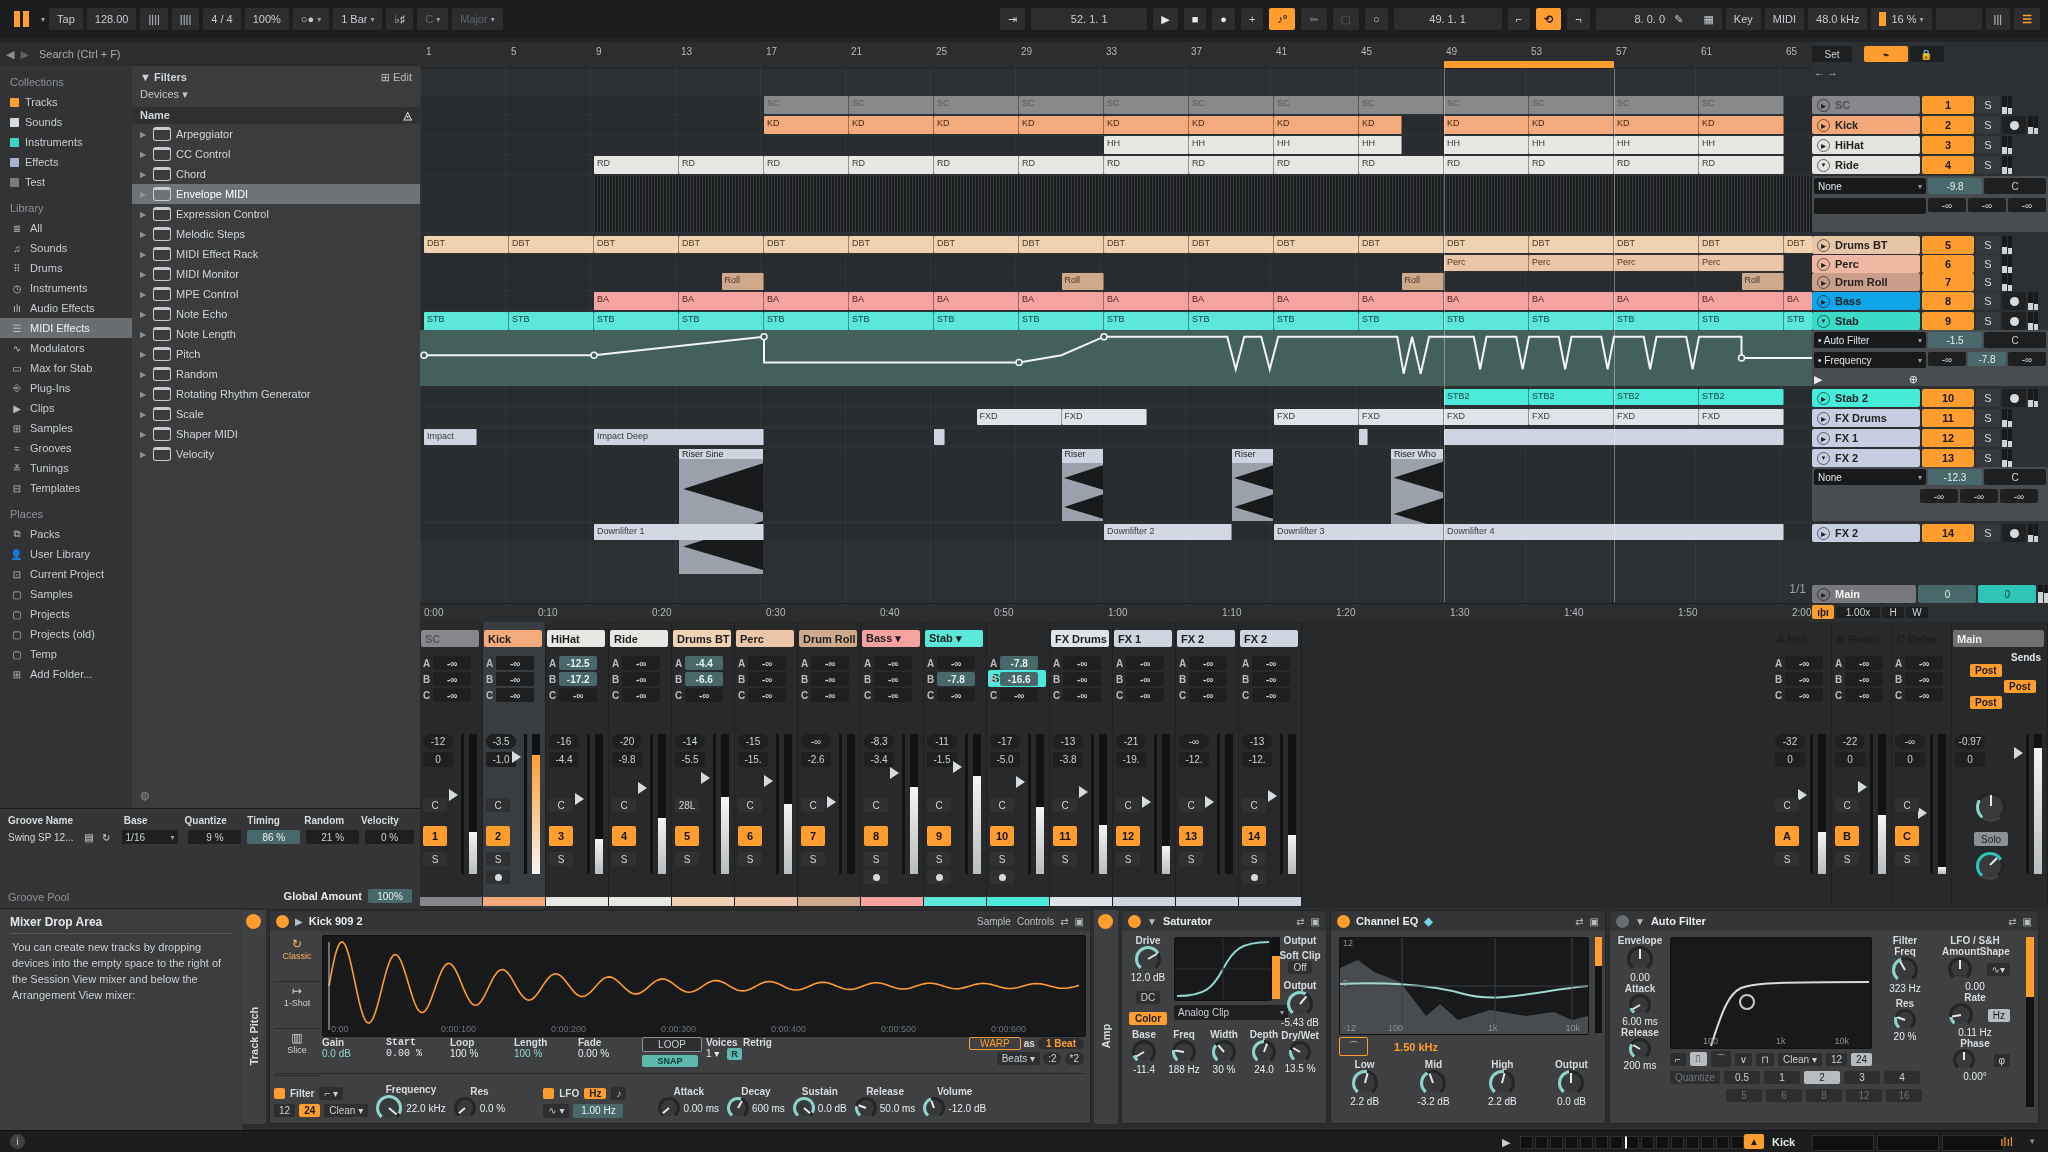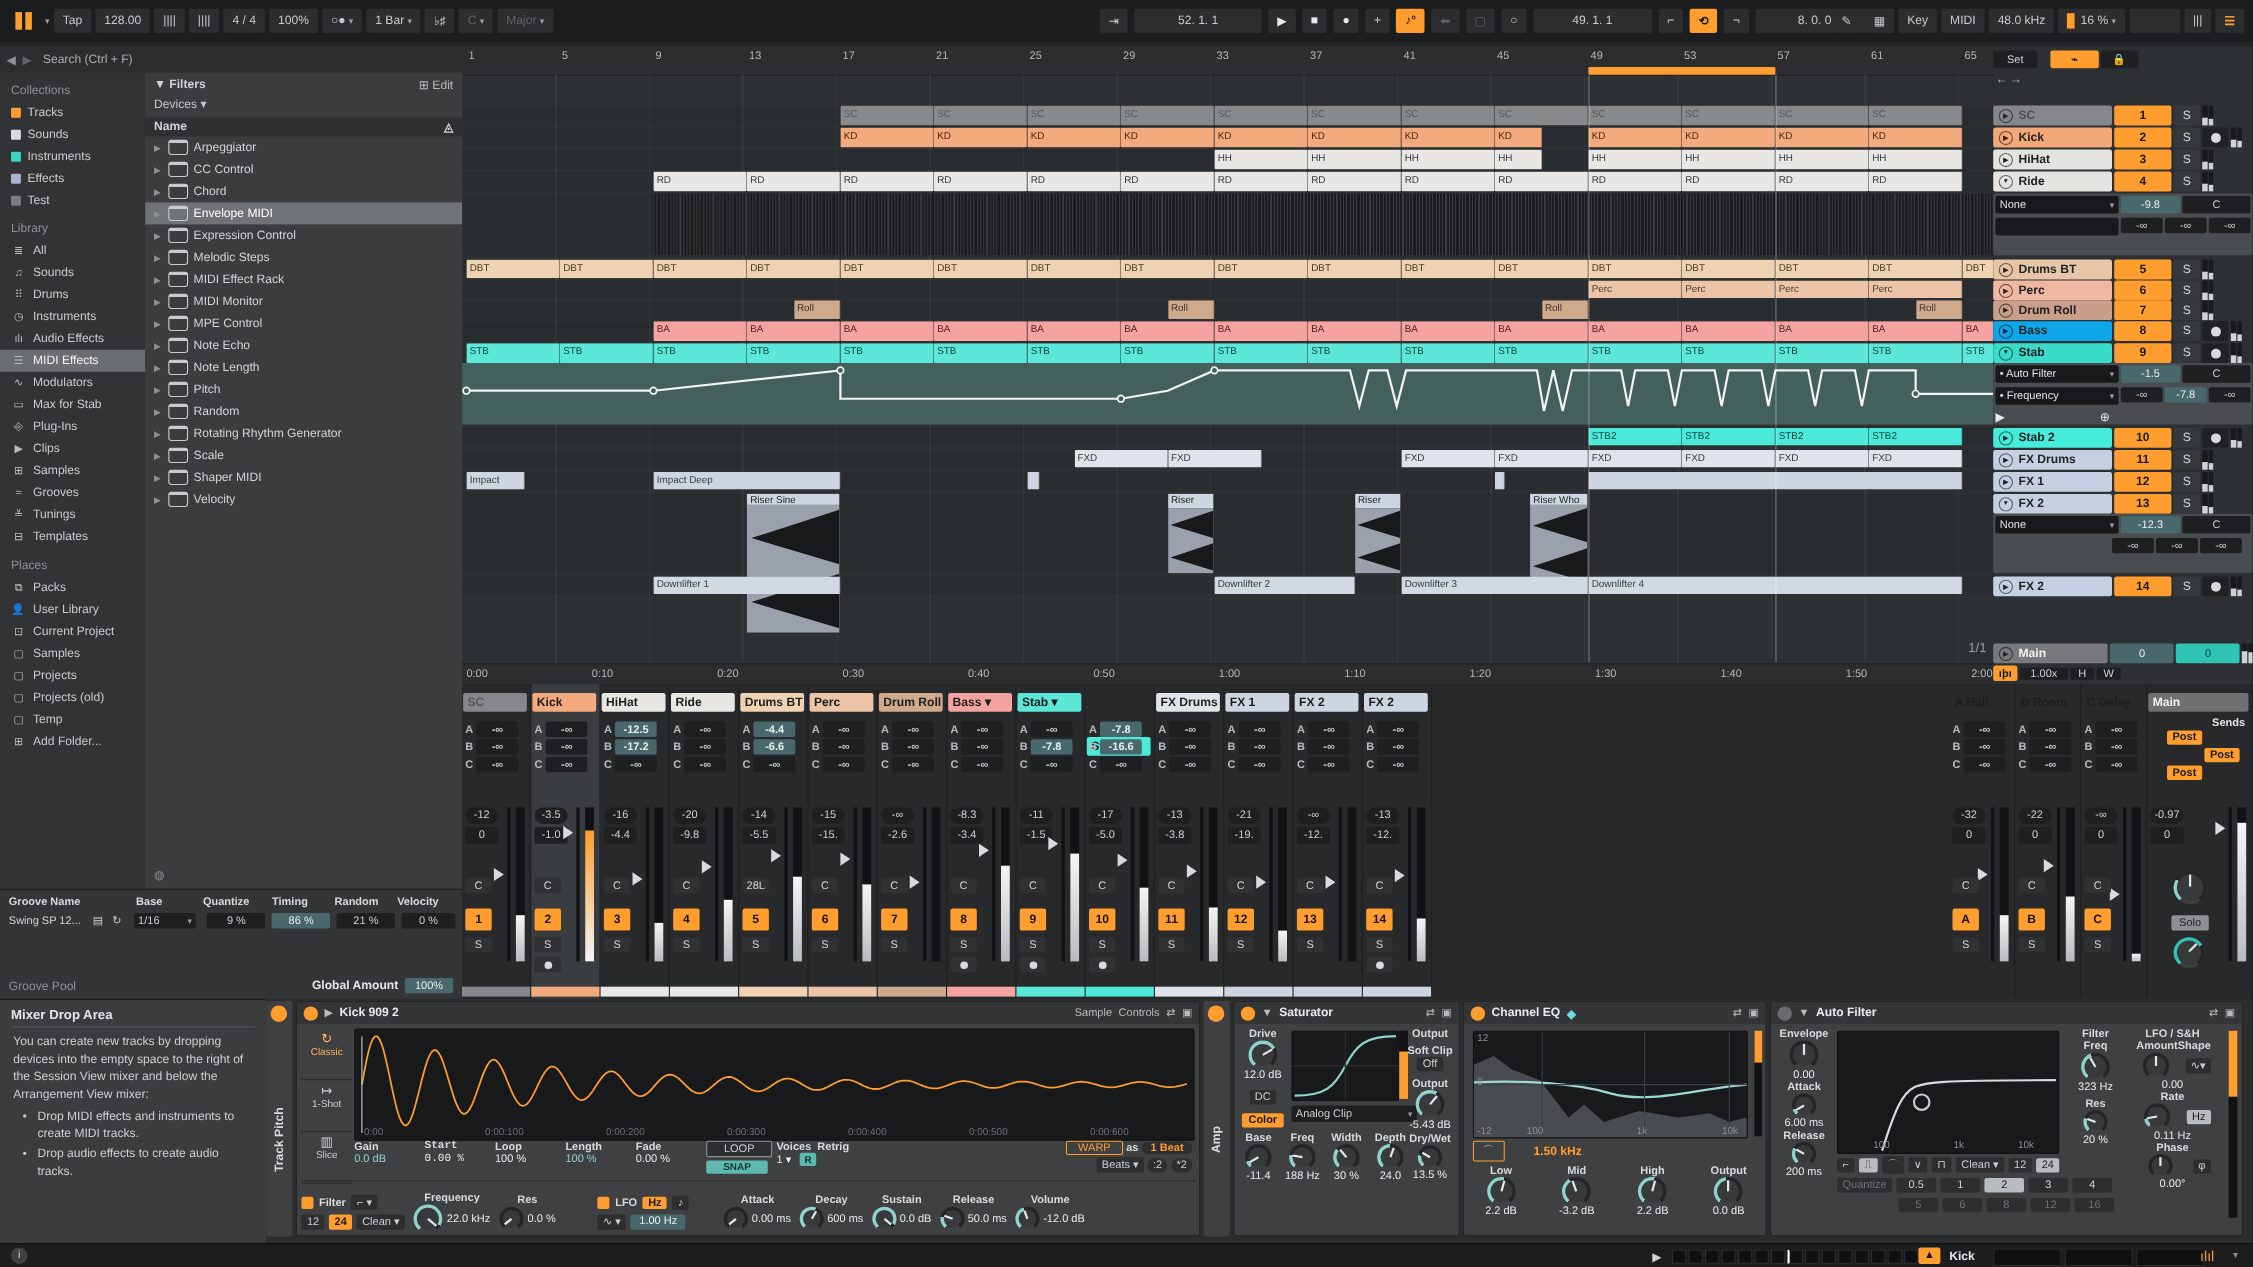--- a/index.html
+++ b/index.html
@@ -1716,24 +1716,20 @@
     <div style="position:absolute;bottom:6px;left:8px;color:#8e9194">Groove Pool</div>
     <div style="position:absolute;bottom:6px;right:8px;display:flex;gap:6px;align-items:center">
       <span style="color:#e4e7e9;font-weight:bold">Global Amount</span>
       <div class="vb hi" style="width:44px;height:14px">100%</div>
     </div>
   </div>
 
   <div id="infopanel" class="abs">
     <h4>Mixer Drop Area</h4>
     <p>You can create new tracks by dropping devices into the empty space to the right of the Session View mixer and below the Arrangement View mixer:</p>
-    <ul>
-      <li>Drop MIDI effects and instruments to create MIDI tracks.</li>
-      <li>Drop audio effects to create audio tracks.</li>
-    </ul>
   </div>
 
   <div id="devices" class="abs">
     <div class="vdev">
       <div class="act"></div>
       <div class="vlabel">Track Pitch</div>
     </div>
 
     <div class="dev" style="width:822px">
       <div class="dtitle">

